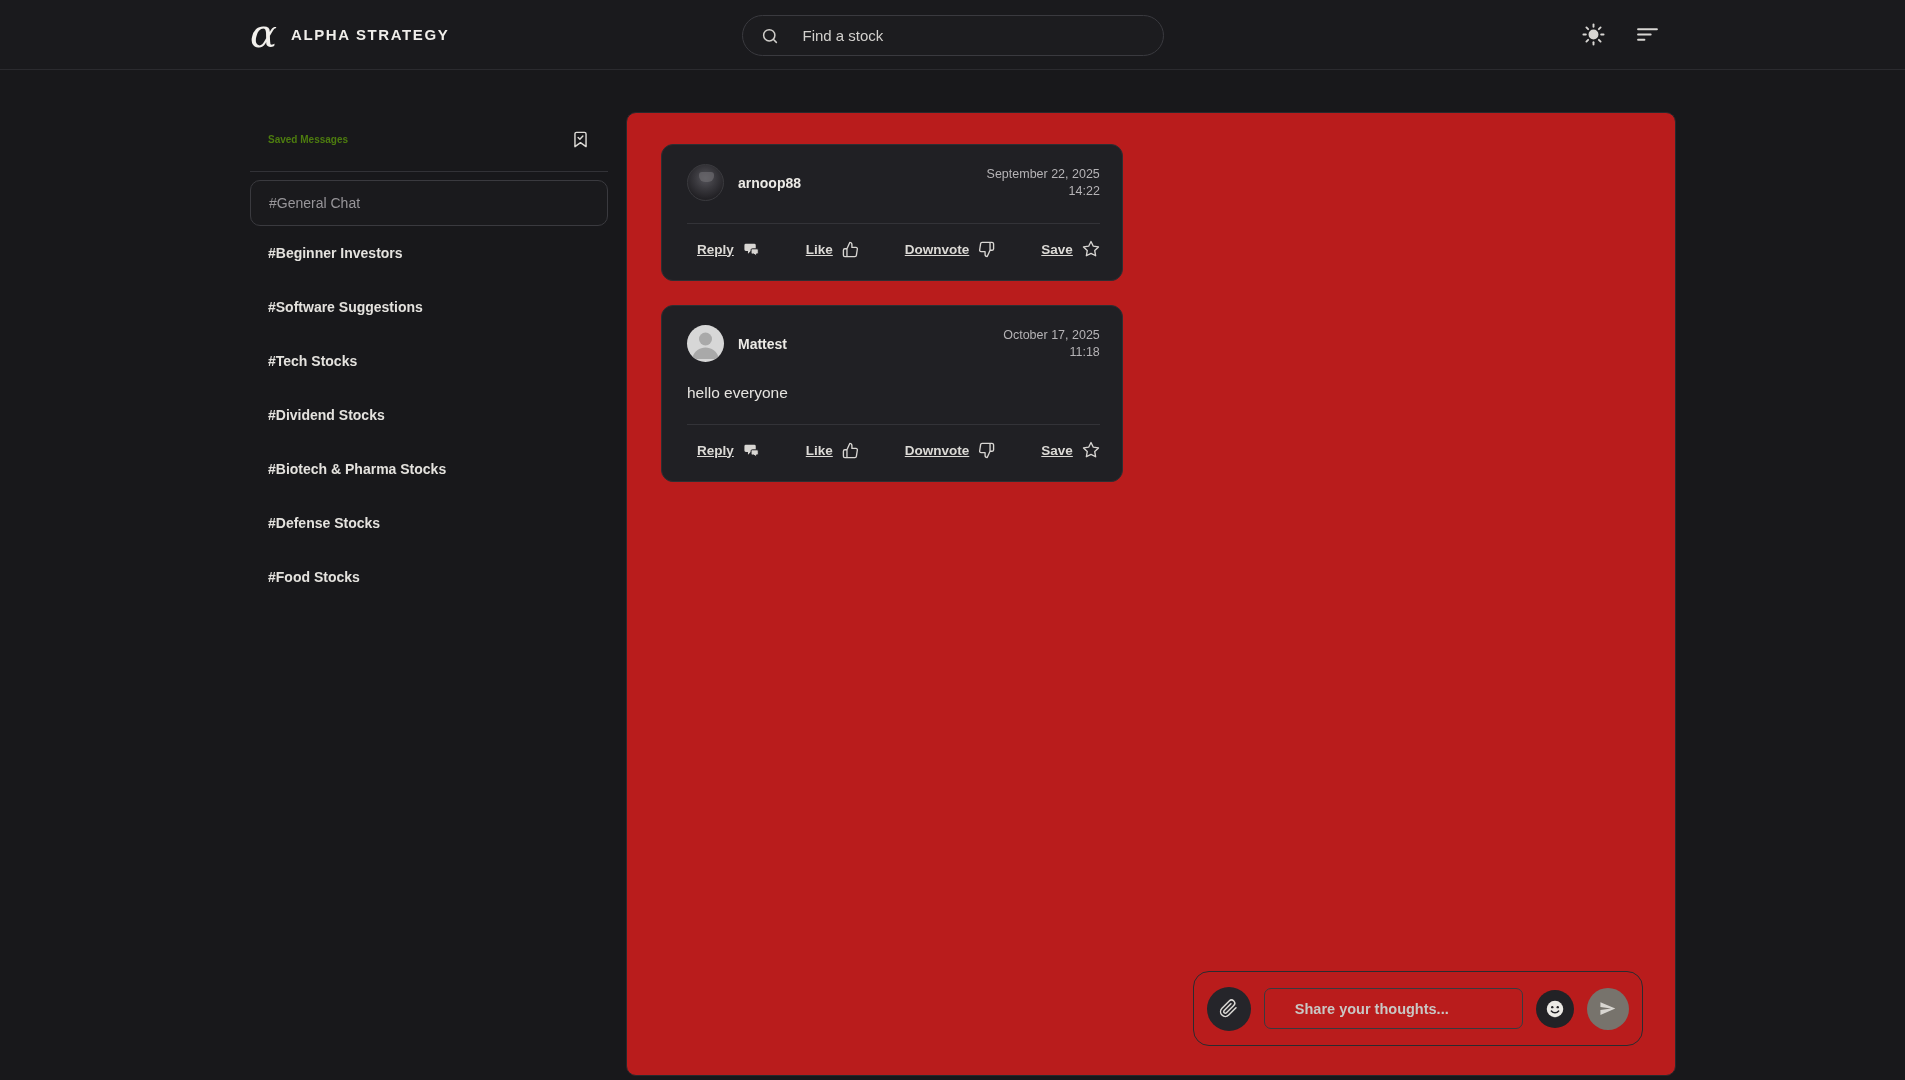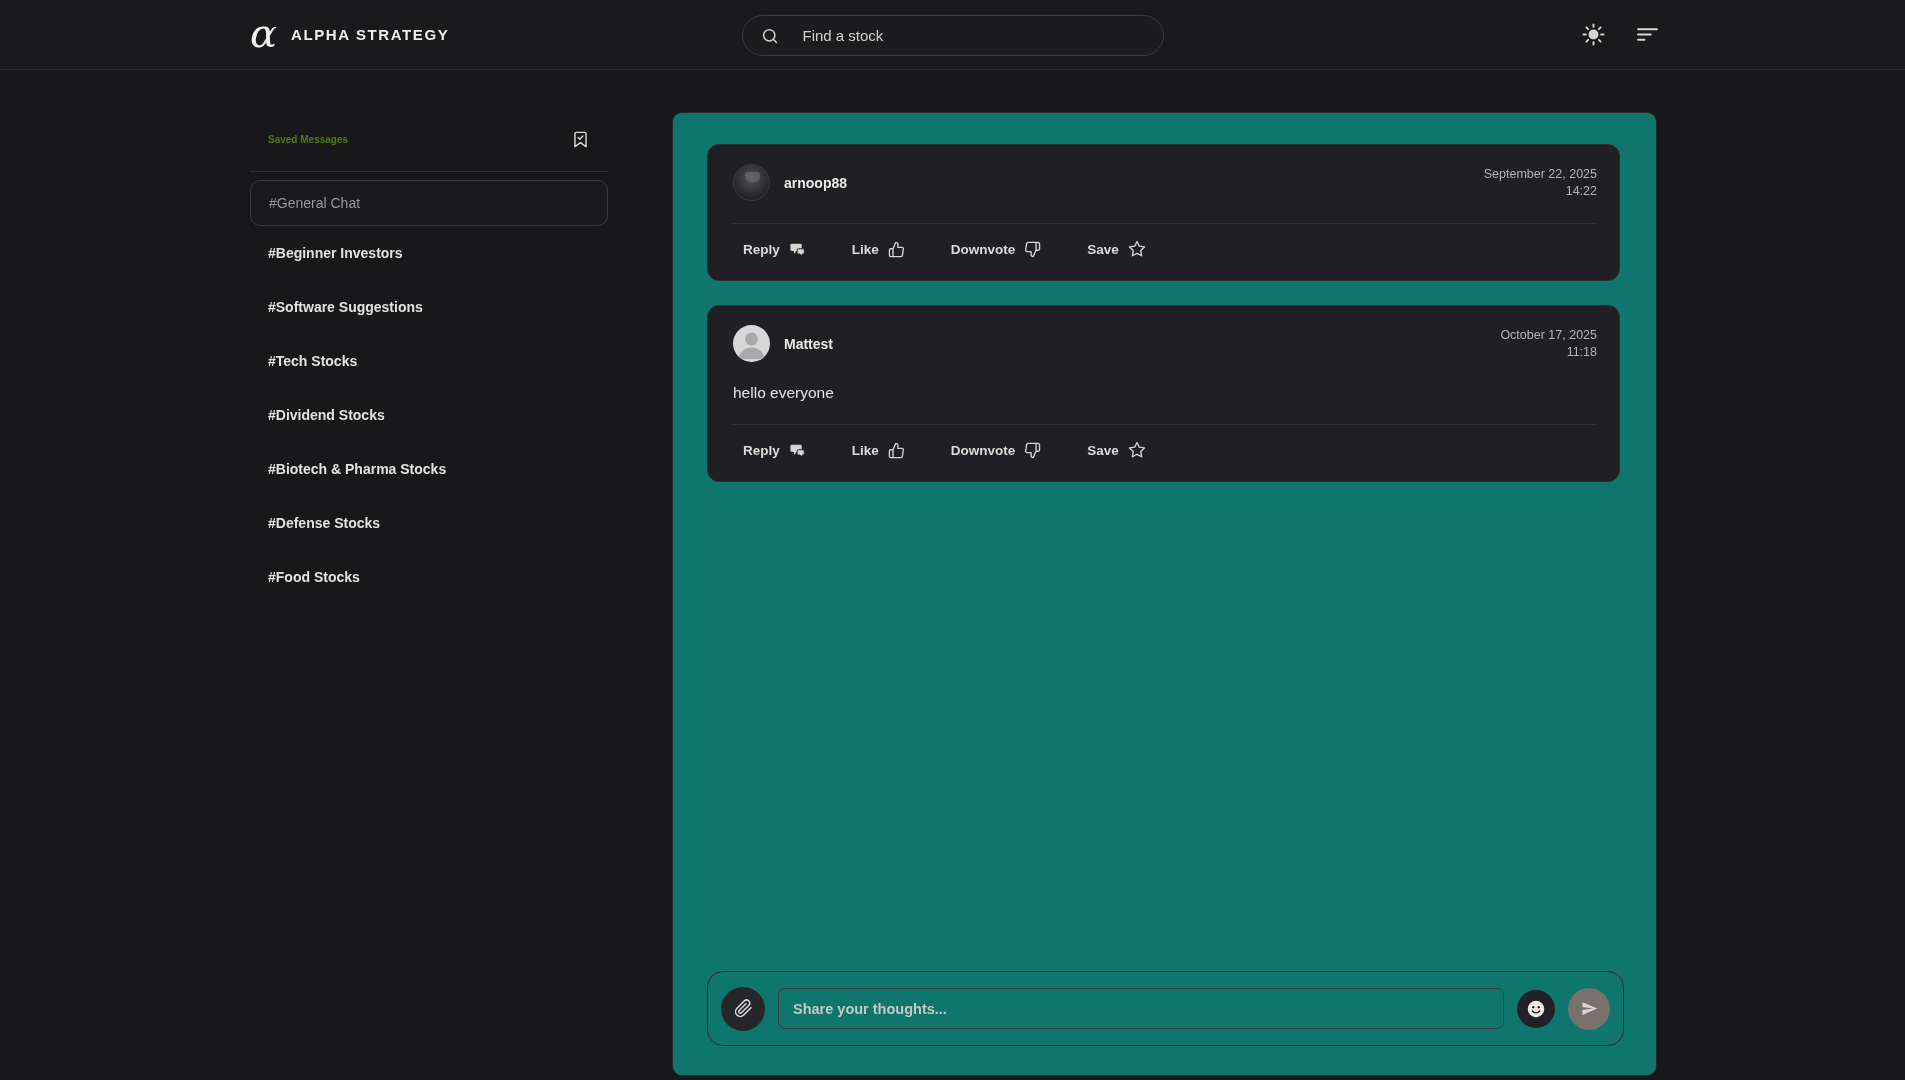--- a/index.html
+++ b/index.html
@@ -119,27 +119,26 @@
     font-weight: bold;
     color: #e4e2de;
     cursor: pointer;
     border-radius: 10px;
   }
 
   
   .chat-panel {
     flex: 1;
     height: 964px;
-    background: #0f766e;
+    background: #b91c1c;
     border: 1px solid #28282c;
     border-radius: 10px;
     display: flex;
-    flex-direction: column;
+    flex-direction: row;
     position: relative;
-    margin-left: 46px;
   }
   .messages { padding: 31px 36px 0 34px; display: flex; flex-direction: column; gap: 24px; }
   .msg-card {
     background: #202024;
     border: 1px solid #2e2e32;
     border-radius: 12px;
     padding: 19px 22px 16px 25px;
   }
   .msg-head { display: flex; align-items: flex-start; }
   .avatar {
@@ -190,20 +189,21 @@
     display: flex;
     align-items: center;
     gap: 9px;
     background: none;
     border: none;
     cursor: pointer;
     color: #dcdad6;
     font-size: 13.5px;
     font-weight: bold;
     font-family: "Liberation Sans", sans-serif;
+    text-decoration: underline;
   }
 
   
   .composer {
     margin: auto 32px 29px 34px;
     border: 1px solid #2b2b2f;
     border-radius: 16px;
     height: 75px;
     display: flex;
     align-items: center;
@@ -221,21 +221,21 @@
     justify-content: center;
     flex: 0 0 auto;
   }
   .composer-input {
     flex: 1;
     height: 41px;
     background: transparent;
     border: 1px solid #3a3a3f;
     border-radius: 7px;
     outline: none;
-    padding: 0 14px;
+    padding: 0 30px;
     color: #e6e4e0;
     font-size: 14.5px;
     font-weight: bold;
     font-family: "Liberation Sans", sans-serif;
   }
   .composer-input::placeholder { color: #c9c7c4; opacity: 1; }
   .emoji-btn {
     width: 38px; height: 38px;
     border-radius: 50%;
     background: #222226;

